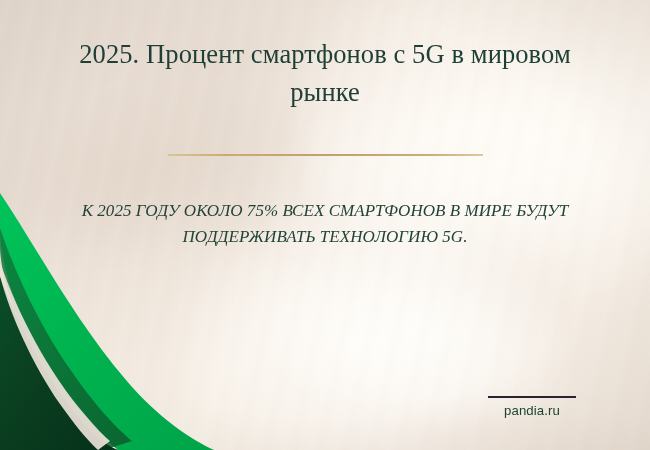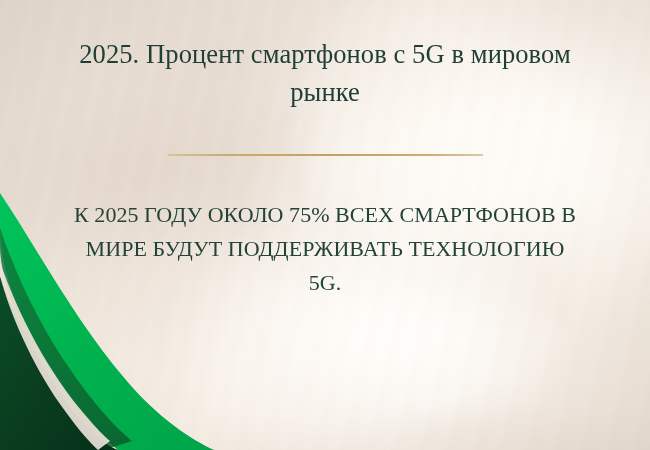--- a/index.html
+++ b/index.html
@@ -112,24 +112,25 @@
     background: linear-gradient(90deg, #d8c49a 0%, #c9ac72 18%, #bfa268 50%, #c9ad75 82%, #dcc9a2 100%);
   }
 
   .body-text {
     position: absolute;
     left: 68px;
     top: 198px;
     width: 514px;
     text-align: center;
     font-family: "Liberation Serif", serif;
-    font-size: 22px;
+    font-size: 17px;
     line-height: 1.54;
     color: #234238;
     letter-spacing: 0.05px;
+    font-style: italic;
   }
 
   .footer {
     position: absolute;
     left: 470px;
     top: 396px;
     width: 124px;
     text-align: center;
   }
   .footer-rule {
@@ -185,15 +186,19 @@
   </svg>
 
   <div class="content">
 
     <div class="title">2025. Процент смартфонов с 5G в мировом рынке</div>
 
     <div class="divider"></div>
 
     <div class="body-text">К 2025 ГОДУ ОКОЛО 75% ВСЕХ СМАРТФОНОВ В МИРЕ БУДУТ ПОДДЕРЖИВАТЬ ТЕХНОЛОГИЮ 5G.</div>
 
+    <div class="footer">
+      <div class="footer-rule"></div>
+      <div class="footer-label">pandia.ru</div>
+    </div>
 
   </div>
 </div>
 
 </body></html>

